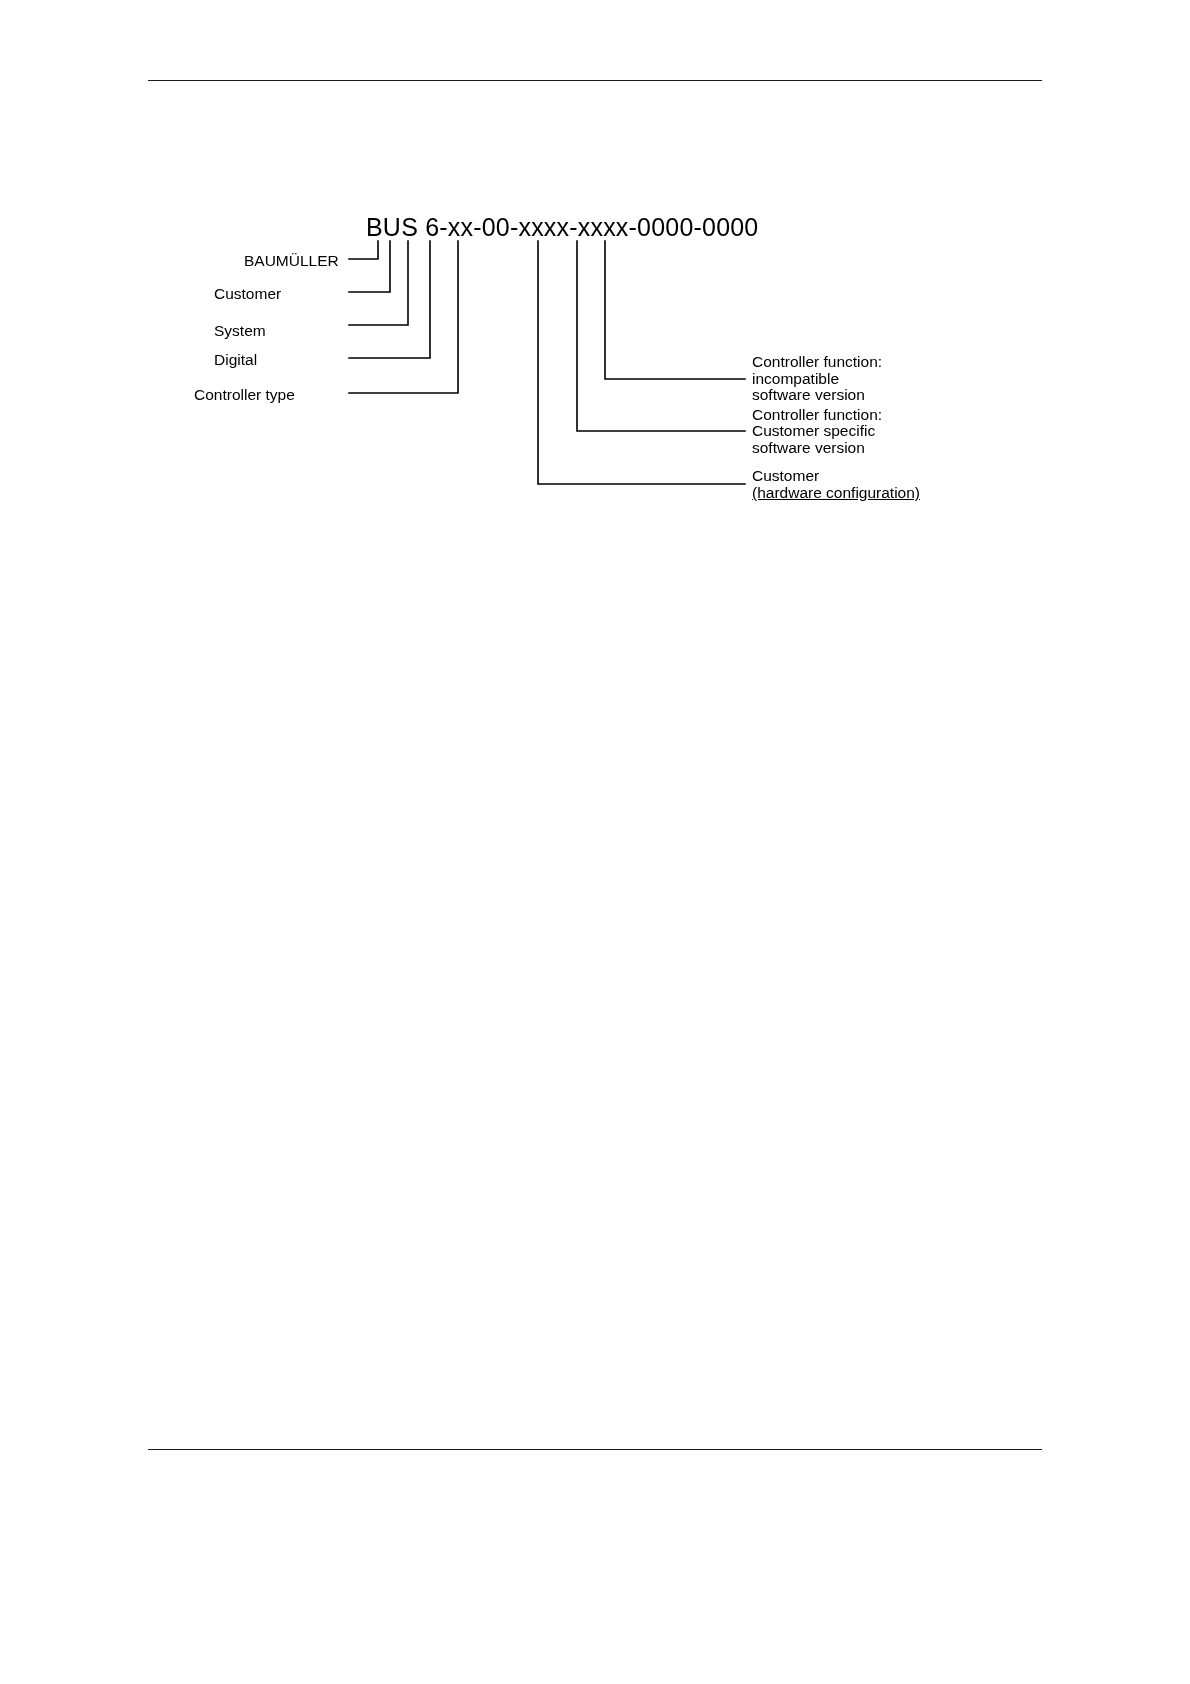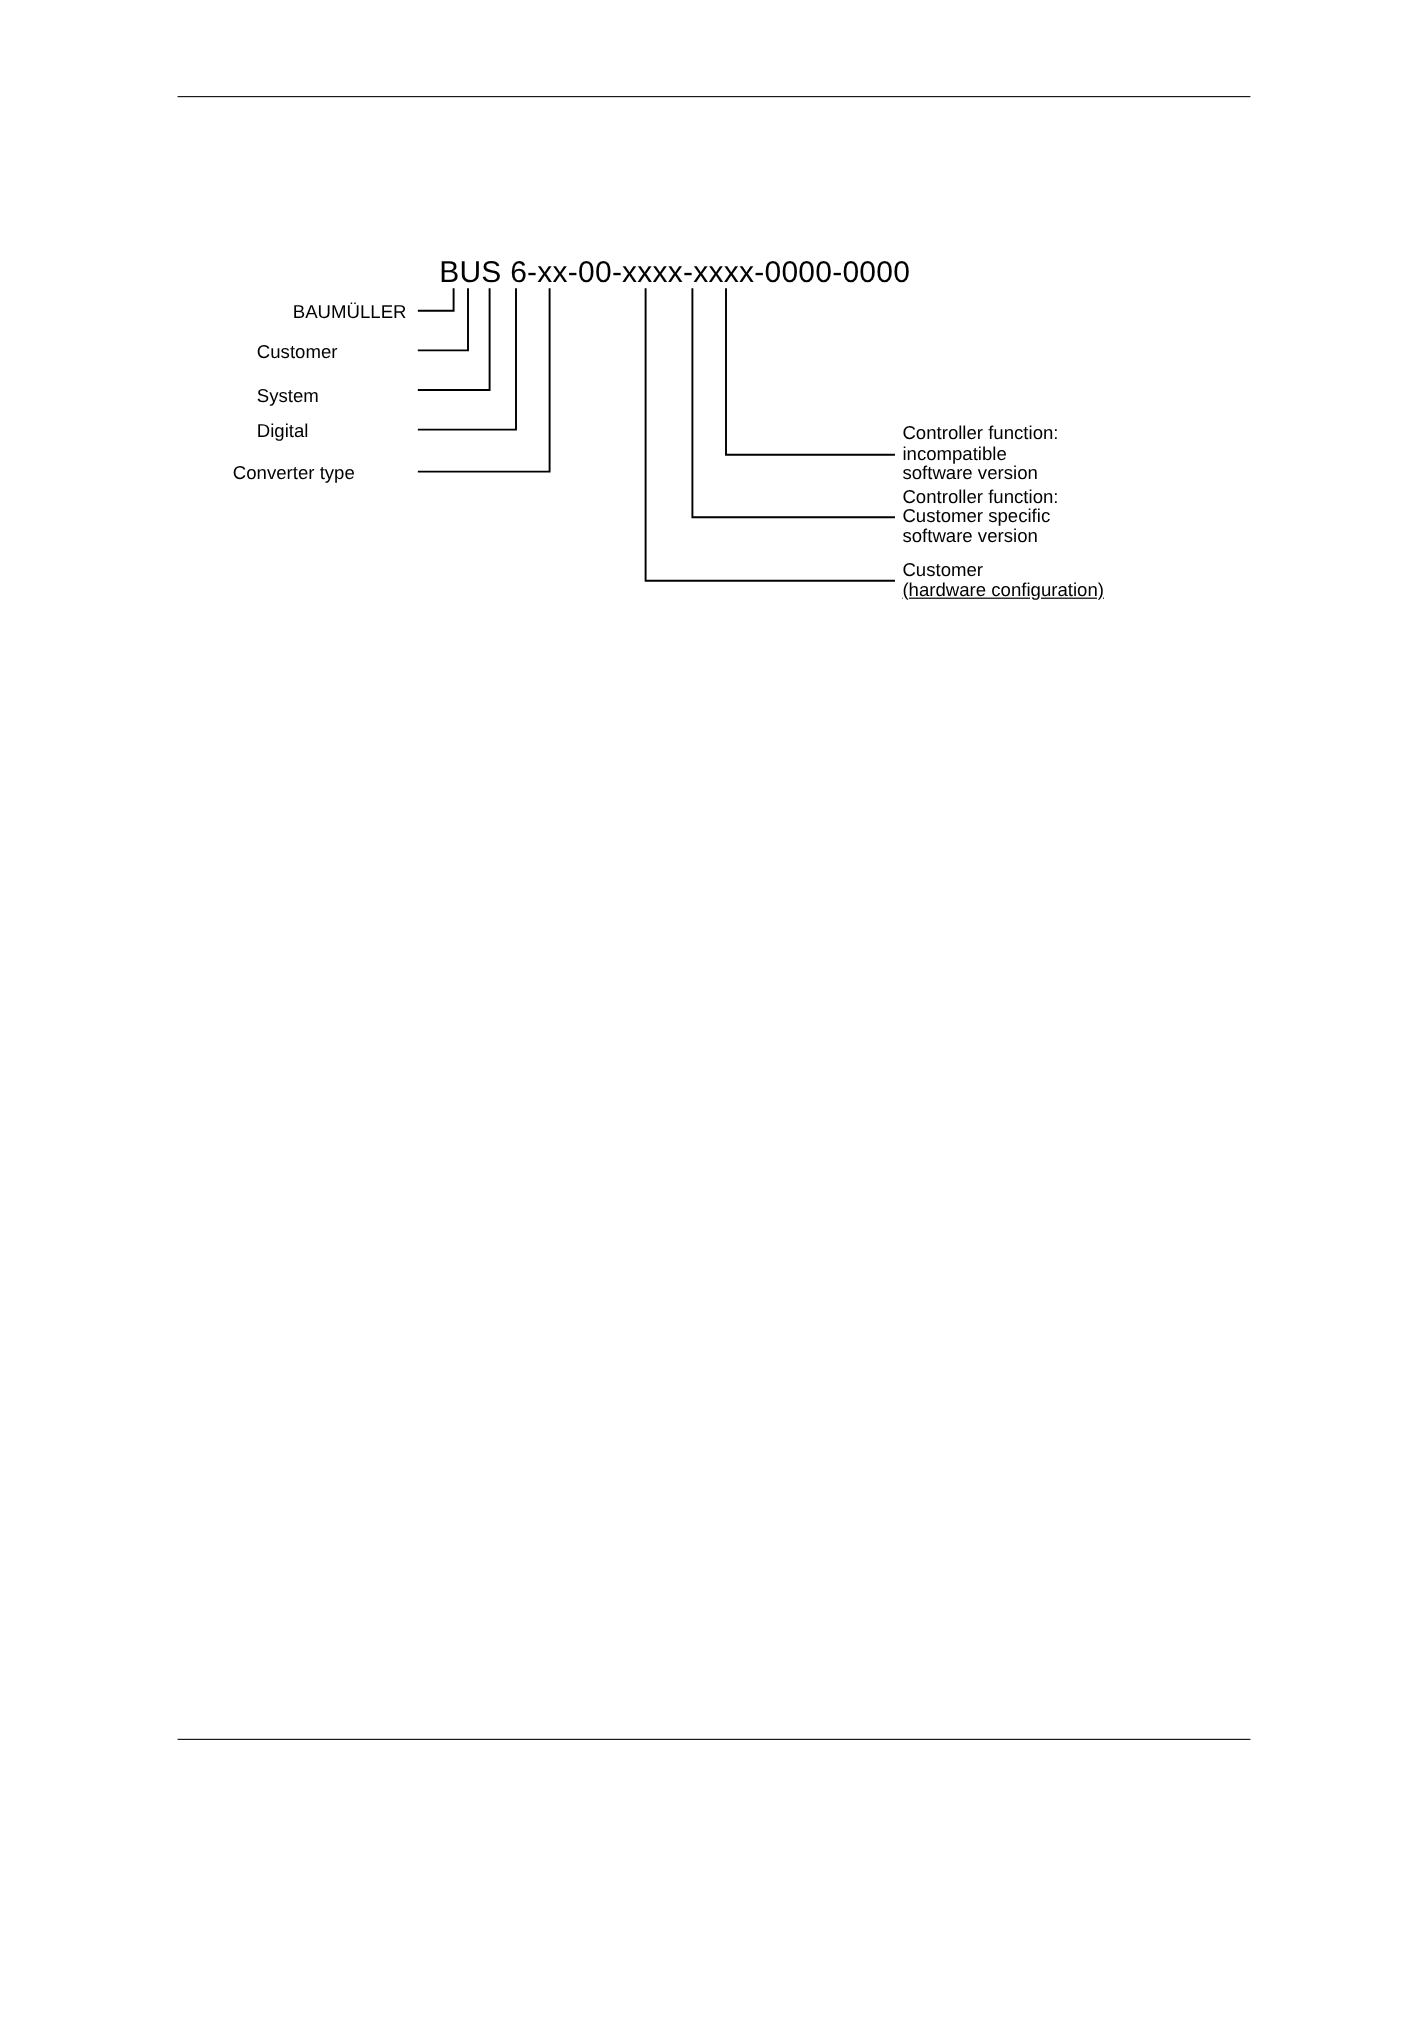--- a/index.html
+++ b/index.html
@@ -62,21 +62,21 @@
 
   <div class="rule rule-top"></div>
   <div class="rule rule-bottom"></div>
 
   <div class="type-code">BUS 6-xx-00-xxxx-xxxx-0000-0000</div>
 
   <div class="lbl lbl-right" style="left:244px; top:252px; width:100px;">BAUMÜLLER</div>
   <div class="lbl lbl-right" style="left:214px; top:285px; width:130px;">Customer</div>
   <div class="lbl lbl-right" style="left:214px; top:322px; width:130px;">System</div>
   <div class="lbl lbl-right" style="left:214px; top:351px; width:130px;">Digital</div>
-  <div class="lbl lbl-right" style="left:194px; top:386px; width:150px;">Converter type</div>
+  <div class="lbl lbl-right" style="left:194px; top:386px; width:150px;">Controller type</div>
 
   <div class="lbl" style="left:752px; top:353px;">Controller function:</div>
   <div class="lbl" style="left:752px; top:370px;">incompatible</div>
   <div class="lbl" style="left:752px; top:386px;">software version</div>
 
   <div class="lbl" style="left:752px; top:406px;">Controller function:</div>
   <div class="lbl" style="left:752px; top:422px;">Customer specific</div>
   <div class="lbl" style="left:752px; top:439px;">software version</div>
 
   <div class="lbl" style="left:752px; top:467px;">Customer</div>

